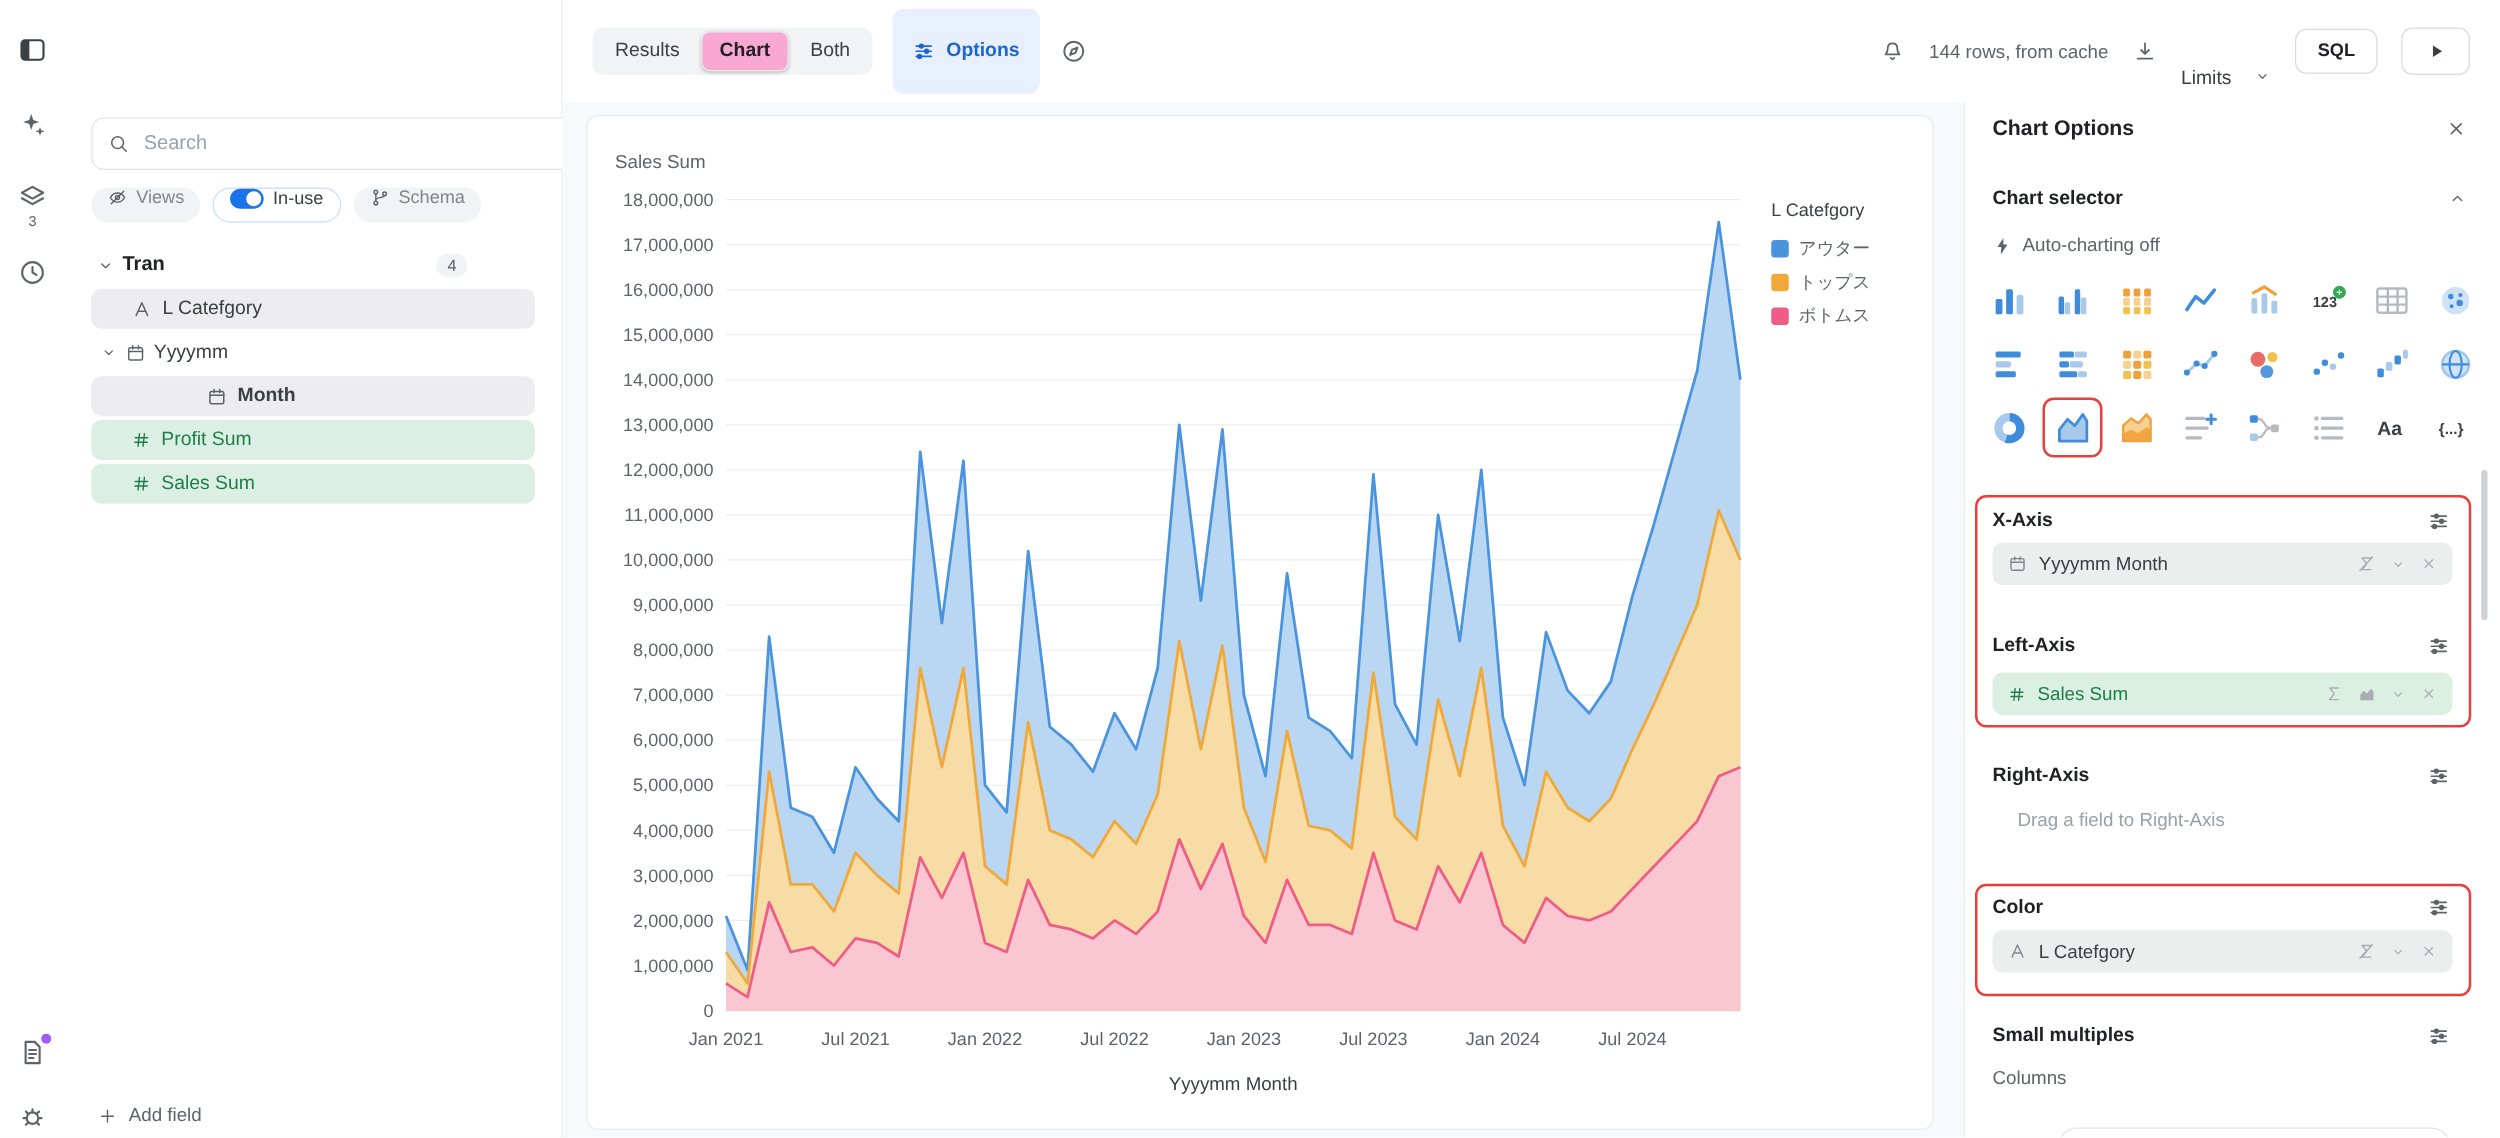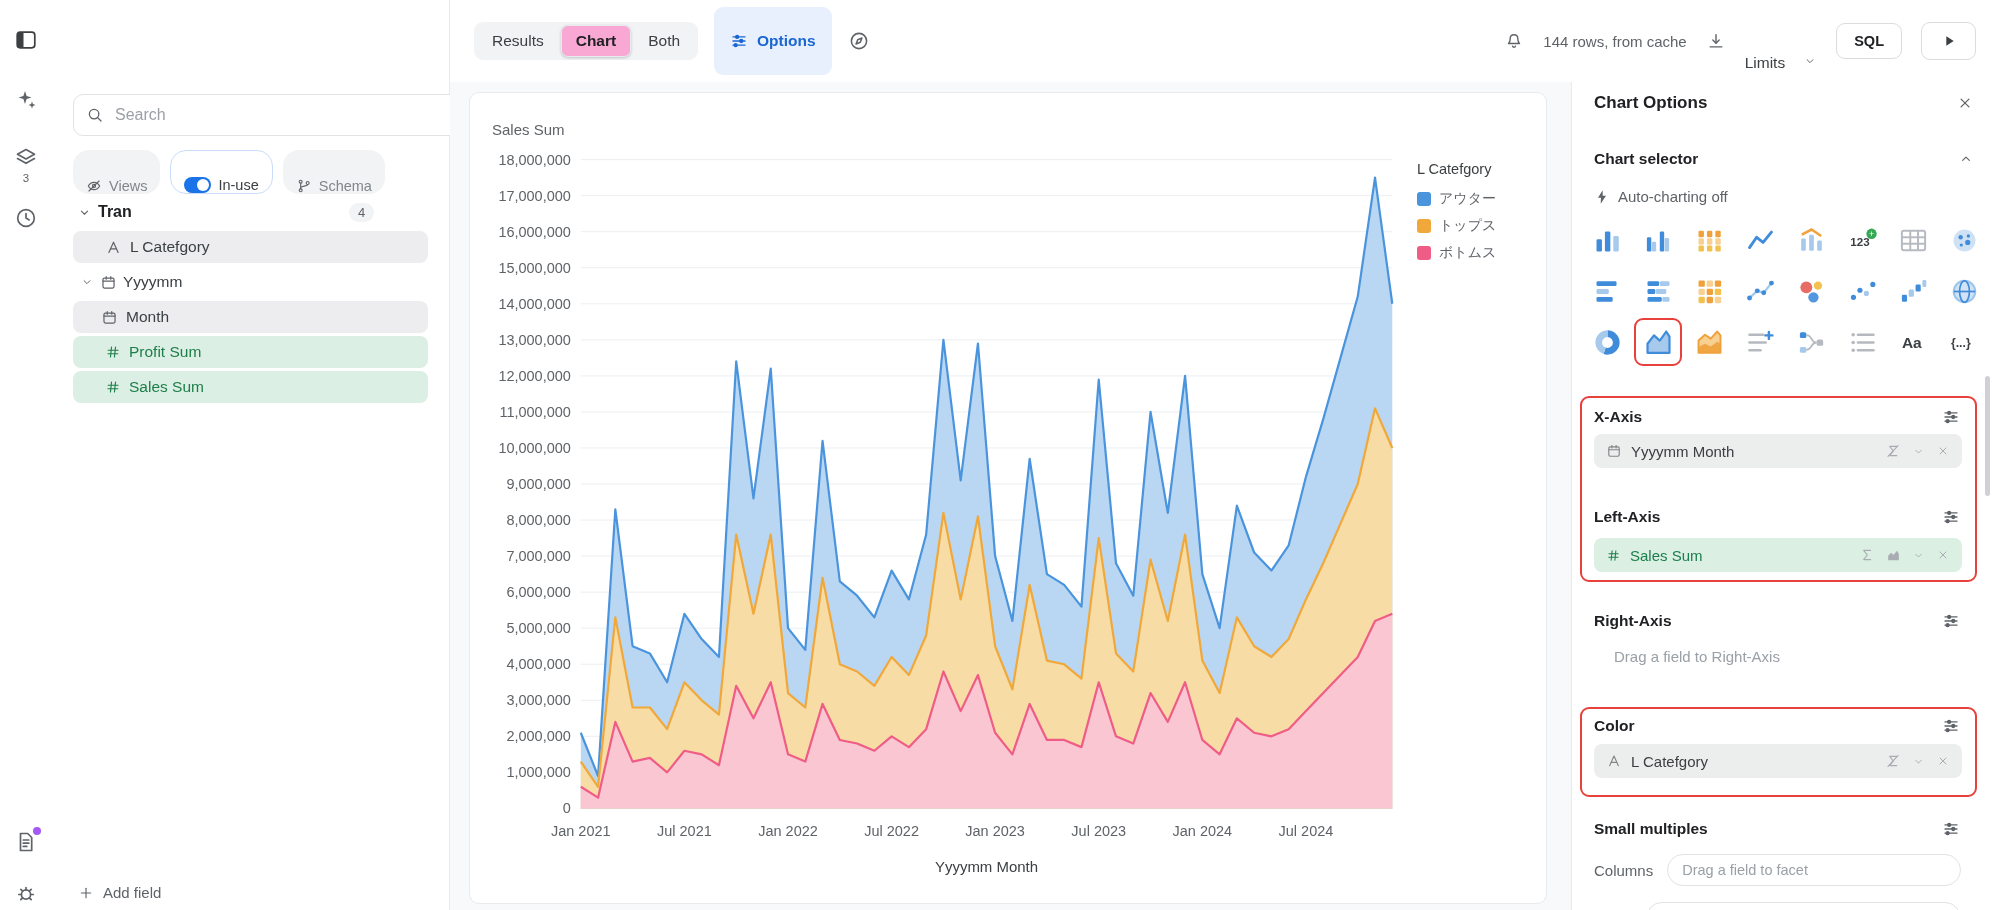--- a/index.html
+++ b/index.html
@@ -17,32 +17,32 @@
 
   
   .sidebar{position:absolute;left:52px;top:0;width:398px;height:910px;background:#fff;border-right:1px solid #e8eaed;box-sizing:border-box;}
   .sb-header{position:absolute;top:22px;left:20px;right:18px;height:36px;display:flex;align-items:center;gap:7px;}
   .sb-title{font-size:19px;font-weight:700;color:#1d1d1f;}
   .sb-spacer{flex:1}
   .sb-search{position:absolute;top:94px;left:21px;width:424px;height:42px;border:1.5px solid #e1e3e6;border-radius:10px;display:flex;align-items:center;padding:0 12px;gap:9px;box-sizing:border-box;background:#fff;}
   .sb-search input{flex:1;border:none;outline:none;font-size:16px;color:#3c4043;font-family:inherit;background:transparent;min-width:0;}
   .sb-search input::placeholder{color:#9aa0a6;}
   .sb-chips{position:absolute;top:150px;left:21px;display:flex;gap:10px;}
-  .chip{height:44px;border-radius:16px;display:flex;align-items:flex-end;gap:7px;padding:0 13px;font-size:14.5px;background:#f1f3f4;color:#80868b;box-sizing:border-box;}
+  .chip{height:28px;border-radius:16px;display:flex;align-items:flex-start;gap:7px;padding:0 13px;font-size:14.5px;background:#f1f3f4;color:#80868b;box-sizing:border-box;}
   .chip.active{background:#fff;border:1.5px solid #c9ddfb;color:#3c4043;}
   .toggle{width:27px;height:16px;border-radius:8px;background:#1a73e8;position:relative;flex:none;}
   .toggle .knob{position:absolute;width:12px;height:12px;border-radius:50%;background:#fff;right:2px;top:2px;}
   .tree{position:absolute;top:196px;left:21px;right:21px;}
   .trow{height:32px;border-radius:8px;display:flex;align-items:center;gap:8px;font-size:15.5px;margin-bottom:3px;color:#3c4043;position:relative;box-sizing:border-box;}
   .trow.head{font-weight:700;font-size:16px;color:#202124;padding-left:4px;gap:6px;}
   .trow.gray{background:#ededef;}
   .trow.green{background:#dcefe4;color:#1e7e4a;}
   .trow.lvl-a{padding-left:32px;}
   .trow.lvl-y{padding-left:7px;gap:6px;}
-  .trow.lvl-m{padding-left:28px;}
+  .trow.lvl-m{padding-left:92px;font-weight:bold;}
   .cnt-badge{position:absolute;left:276px;background:#f1f3f4;border-radius:10px;padding:2px 9px;font-size:13px;font-weight:400;color:#5f6368;}
   .hashic{color:#1e7e4a;}
   .addfield{position:absolute;top:884px;left:26px;display:flex;align-items:center;gap:9px;color:#5f6368;font-size:15px;}
 
   
   .main{position:absolute;left:450px;top:0;right:0;bottom:0;background:#fff;}
   .toolbar{height:82px;display:flex;align-items:center;padding:0 24px;gap:16px;box-sizing:border-box;}
   .tabs{display:flex;background:#f1f3f4;border-radius:9px;padding:3px;gap:2px;}
   .tab{padding:7px 15px;border-radius:7px;font-size:15.5px;color:#3c4043;cursor:default;}
   .tab.active{background:#f9a8d4;box-shadow:0 1px 3px rgba(0,0,0,.2);font-weight:700;color:#202124;border:1px solid #e8eaed;padding:6px 14px;}
@@ -772,21 +772,20 @@
               <line x1="4" y1="12" x2="20" y2="12"></line>
               <line x1="4" y1="17.5" x2="20" y2="17.5"></line>
               <circle cx="9.5" cy="6.5" r="2" fill="currentColor"></circle>
               <circle cx="15" cy="12" r="2" fill="currentColor"></circle>
               <circle cx="7.5" cy="17.5" r="2" fill="currentColor"></circle>
             </svg>
           </span>
       </div>
       <div class="p-facet" style="top:772px">
         <span class="flabel">Columns</span>
-        <div class="facet-pill">Drag a field to facet</div>
       </div>
       <div class="p-facet" style="top:820px">
         <span class="flabel">Rows</span>
         <div class="facet-pill">Drag a field to facet</div>
       </div>
 
       <div class="redbox" style="left:62px;top:236px;width:48px;height:48px"></div>
       <div class="redbox" style="left:8px;top:314px;width:397px;height:186px"></div>
       <div class="redbox" style="left:8px;top:625px;width:397px;height:90px"></div>
       <div class="p-scroll"></div>

